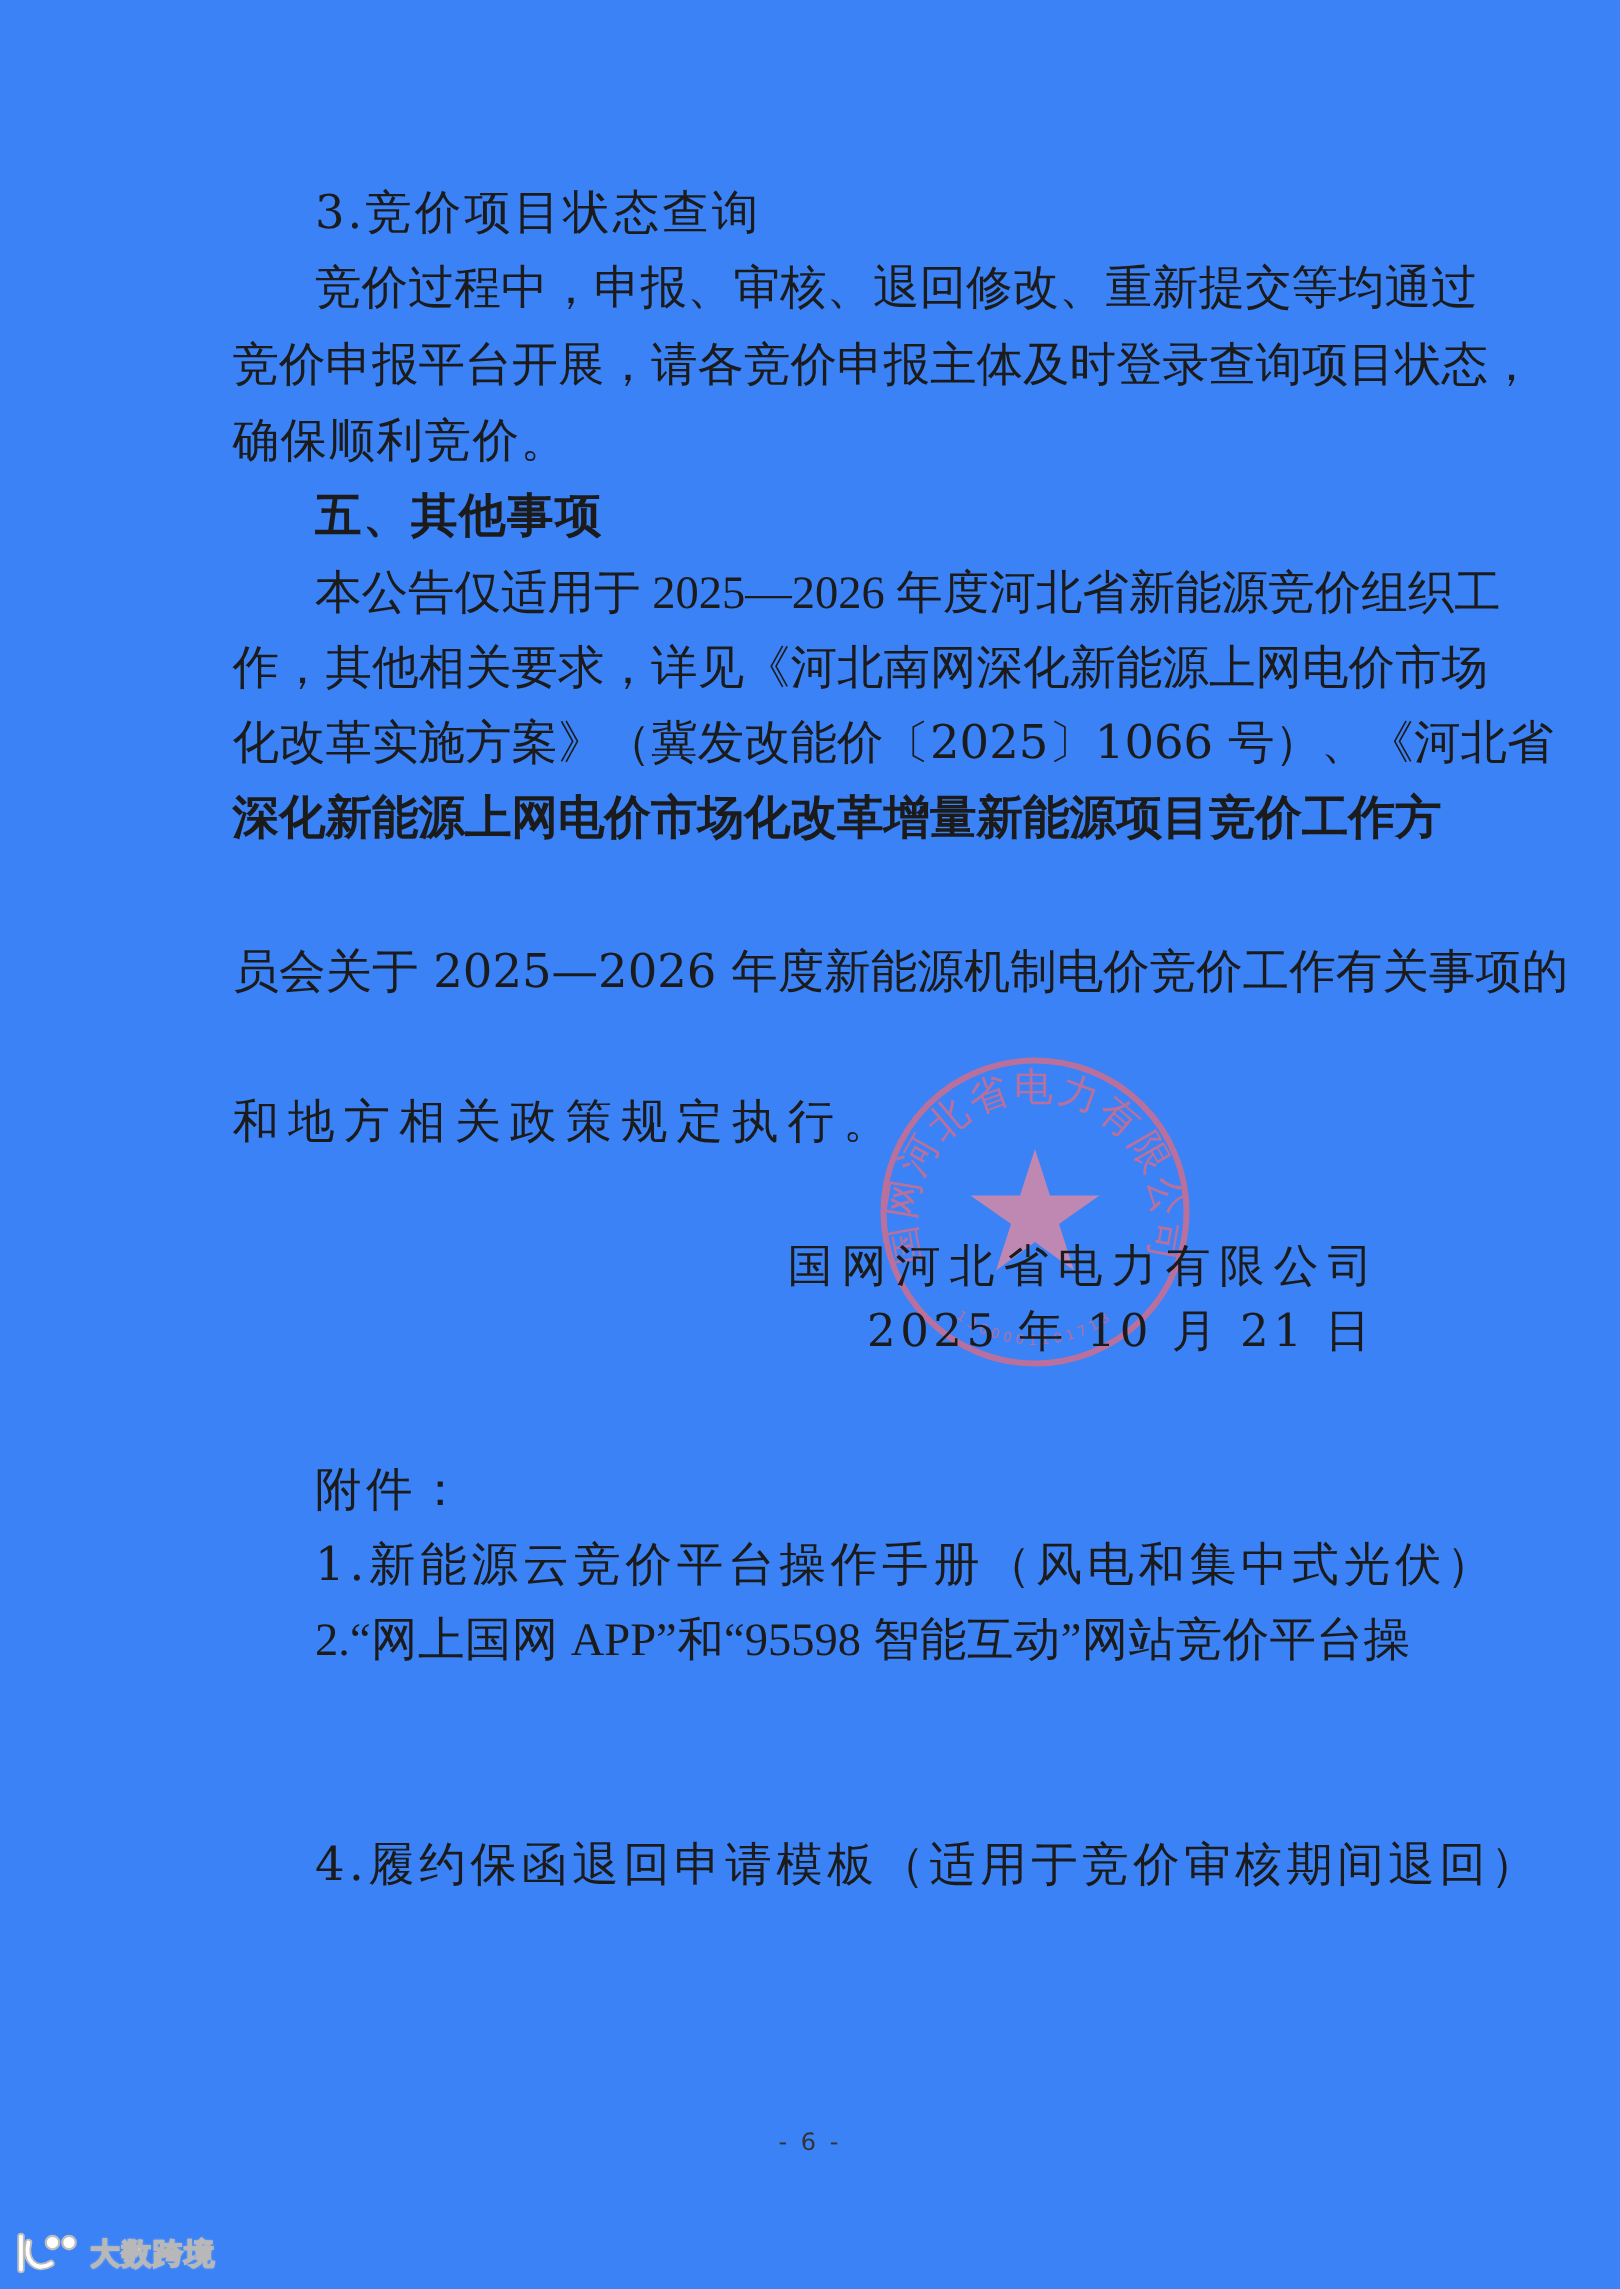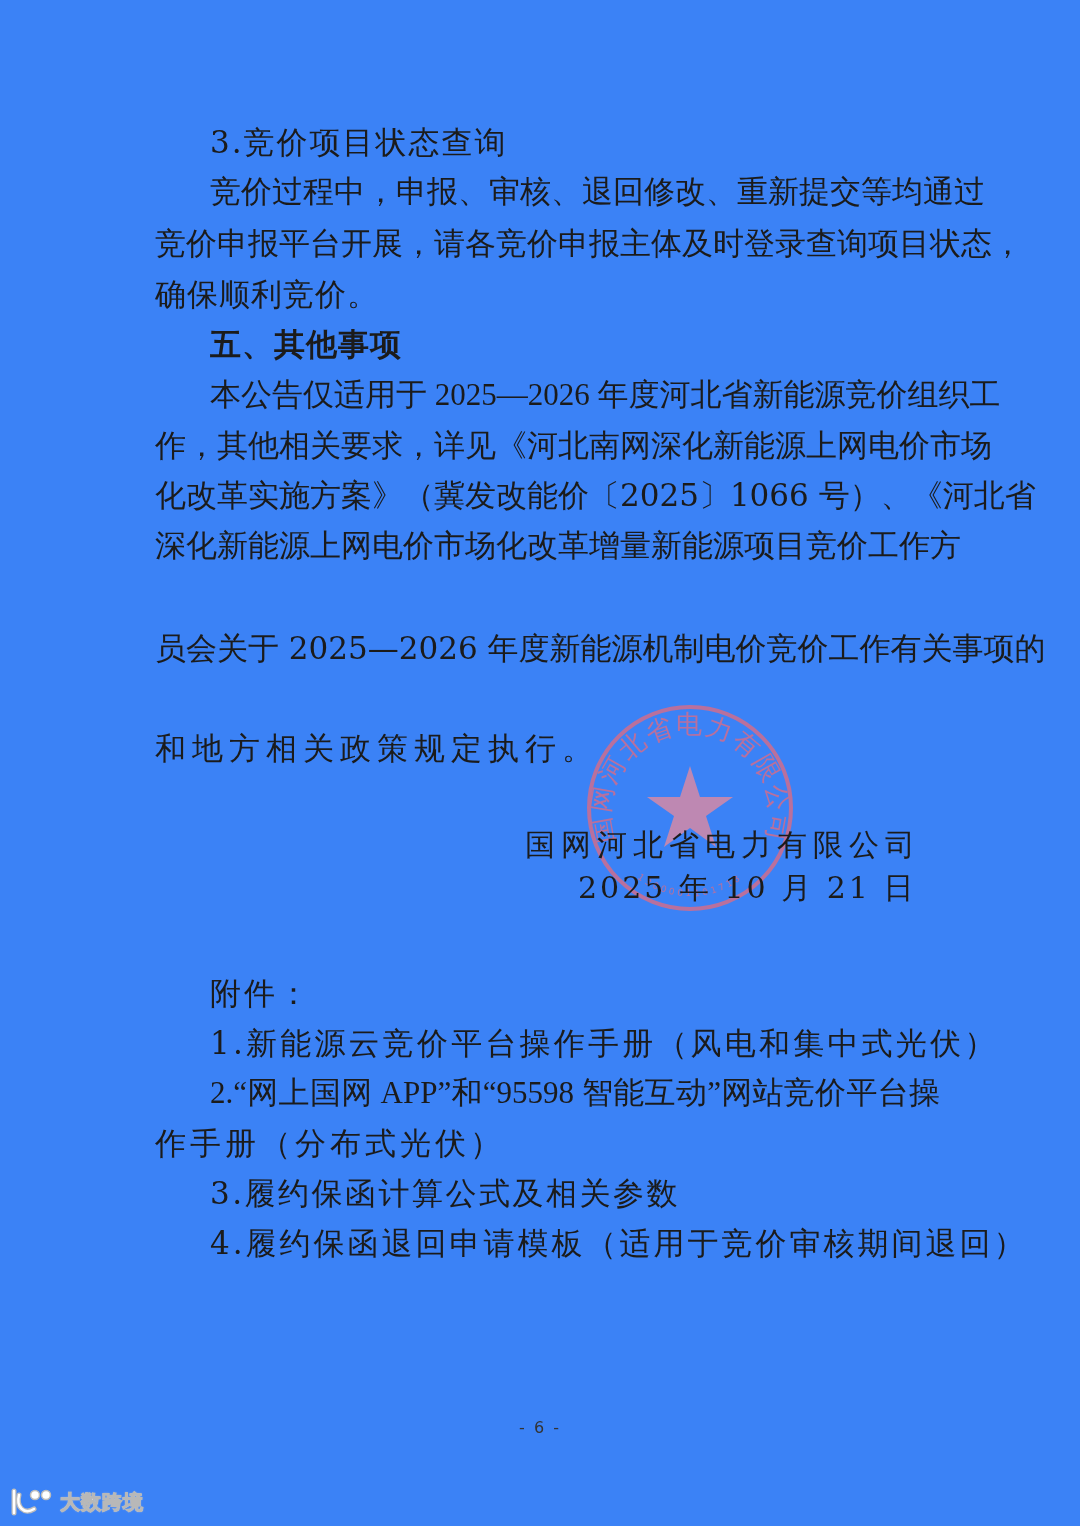--- a/index.html
+++ b/index.html
@@ -98,21 +98,21 @@
 
   <div class="line indent" style="top:120px; letter-spacing:2px;">3.竞价项目状态查询</div>
   <div class="line indent justify" style="top:170px;">竞价过程中，申报、审核、退回修改、重新提交等均通过</div>
   <div class="line wrap justify" style="top:221px;">竞价申报平台开展，请各竞价申报主体及时登录查询项目状态，</div>
   <div class="line wrap" style="top:272px; letter-spacing:1px;">确保顺利竞价。</div>
 
   <div class="line indent bold" style="top:322px;">五、其他事项</div>
   <div class="line indent justify" style="top:373px;">本公告仅适用于 2025—2026 年度河北省新能源竞价组织工</div>
   <div class="line wrap justify" style="top:423px;">作，其他相关要求，详见《河北南网深化新能源上网电价市场</div>
   <div class="line wrap justify" style="top:473px;">化改革实施方案》（冀发改能价〔2025〕1066 号）、《河北省</div>
-  <div class="line wrap justify" style="top:523px;">深化新能源上网电价市场化改革增量新能源项目竞价工作方</div>
+  <div class="line wrap justify" style="top:523px;font-weight:bold;">深化新能源上网电价市场化改革增量新能源项目竞价工作方</div>
   <div class="line wrap justify" style="top:626px;">员会关于 2025—2026 年度新能源机制电价竞价工作有关事项的</div>
   <div class="line wrap" style="top:726px; letter-spacing:6px;">和地方相关政策规定执行。</div>
 
   <svg class="seal" viewBox="0 0 212 212" xmlns="http://www.w3.org/2000/svg">
     <defs>
       <path id="sealArc" d="M 36 150 A 80 80 0 1 1 176 150"></path>
       <path id="sealCodeArc" d="M 46 170 A 86 86 0 0 0 166 170"></path>
     </defs>
     <circle cx="106" cy="106" r="101" fill="none" stroke="#e36a80" stroke-width="4"></circle>
     <text font-family="DejaVu Sans, sans-serif" font-size="26" fill="#e36a80" letter-spacing="2">
@@ -123,22 +123,20 @@
       <textPath href="#sealCodeArc" startOffset="50%" text-anchor="middle">1300001101718</textPath>
     </text>
   </svg>
 
   <div class="sign" style="left:525px; top:825px;">国网河北省电力有限公司</div>
   <div class="sign" style="left:578px; top:868px; letter-spacing:3px;">2025 年 10 月 21 日</div>
 
   <div class="line indent" style="top:971px; letter-spacing:3px;">附件：</div>
   <div class="line indent" style="top:1021px; letter-spacing:3.2px;">1.新能源云竞价平台操作手册（风电和集中式光伏）</div>
   <div class="line indent justify" style="top:1071px;">2.“网上国网 APP”和“95598 智能互动”网站竞价平台操</div>
-  <div class="line wrap" style="top:1121px; letter-spacing:4px;">作手册（分布式光伏）</div>
-  <div class="line indent" style="top:1171px; letter-spacing:2.5px;">3.履约保函计算公式及相关参数</div>
   <div class="line indent" style="top:1221px; letter-spacing:3px;">4.履约保函退回申请模板（适用于竞价审核期间退回）</div>
 
   <div class="page-number">- 6 -</div>
 
   <div class="watermark">
     <svg width="44" height="30" viewBox="0 0 44 30" xmlns="http://www.w3.org/2000/svg">
       <path d="M4 4 L4 26" stroke="#bdbdbd" stroke-width="5" stroke-linecap="round" fill="none"></path>
       <path d="M4 4 L4 26" stroke="#ffffff" stroke-width="2.5" stroke-linecap="round" fill="none"></path>
       <path d="M9 8 C 6 20, 14 28, 24 22" stroke="#bdbdbd" stroke-width="5" stroke-linecap="round" fill="none"></path>
       <path d="M9 8 C 6 20, 14 28, 24 22" stroke="#ffffff" stroke-width="2.5" stroke-linecap="round" fill="none"></path>

